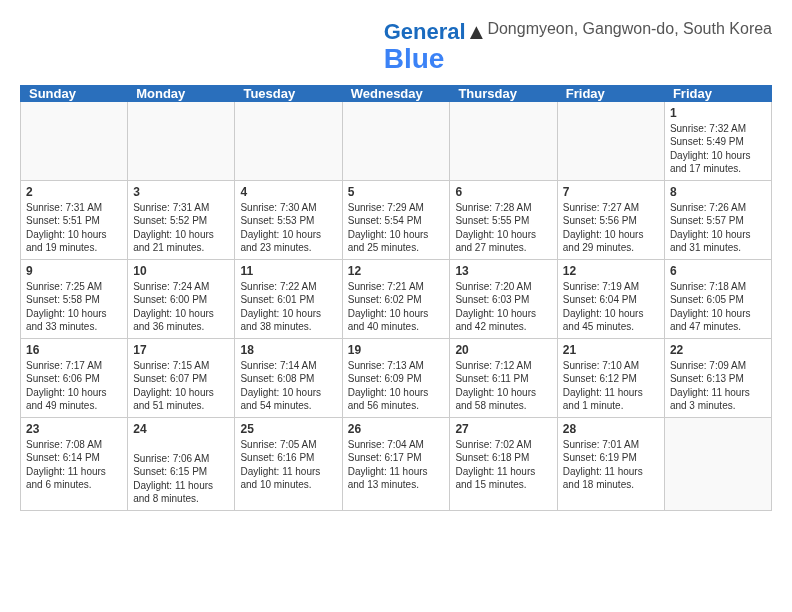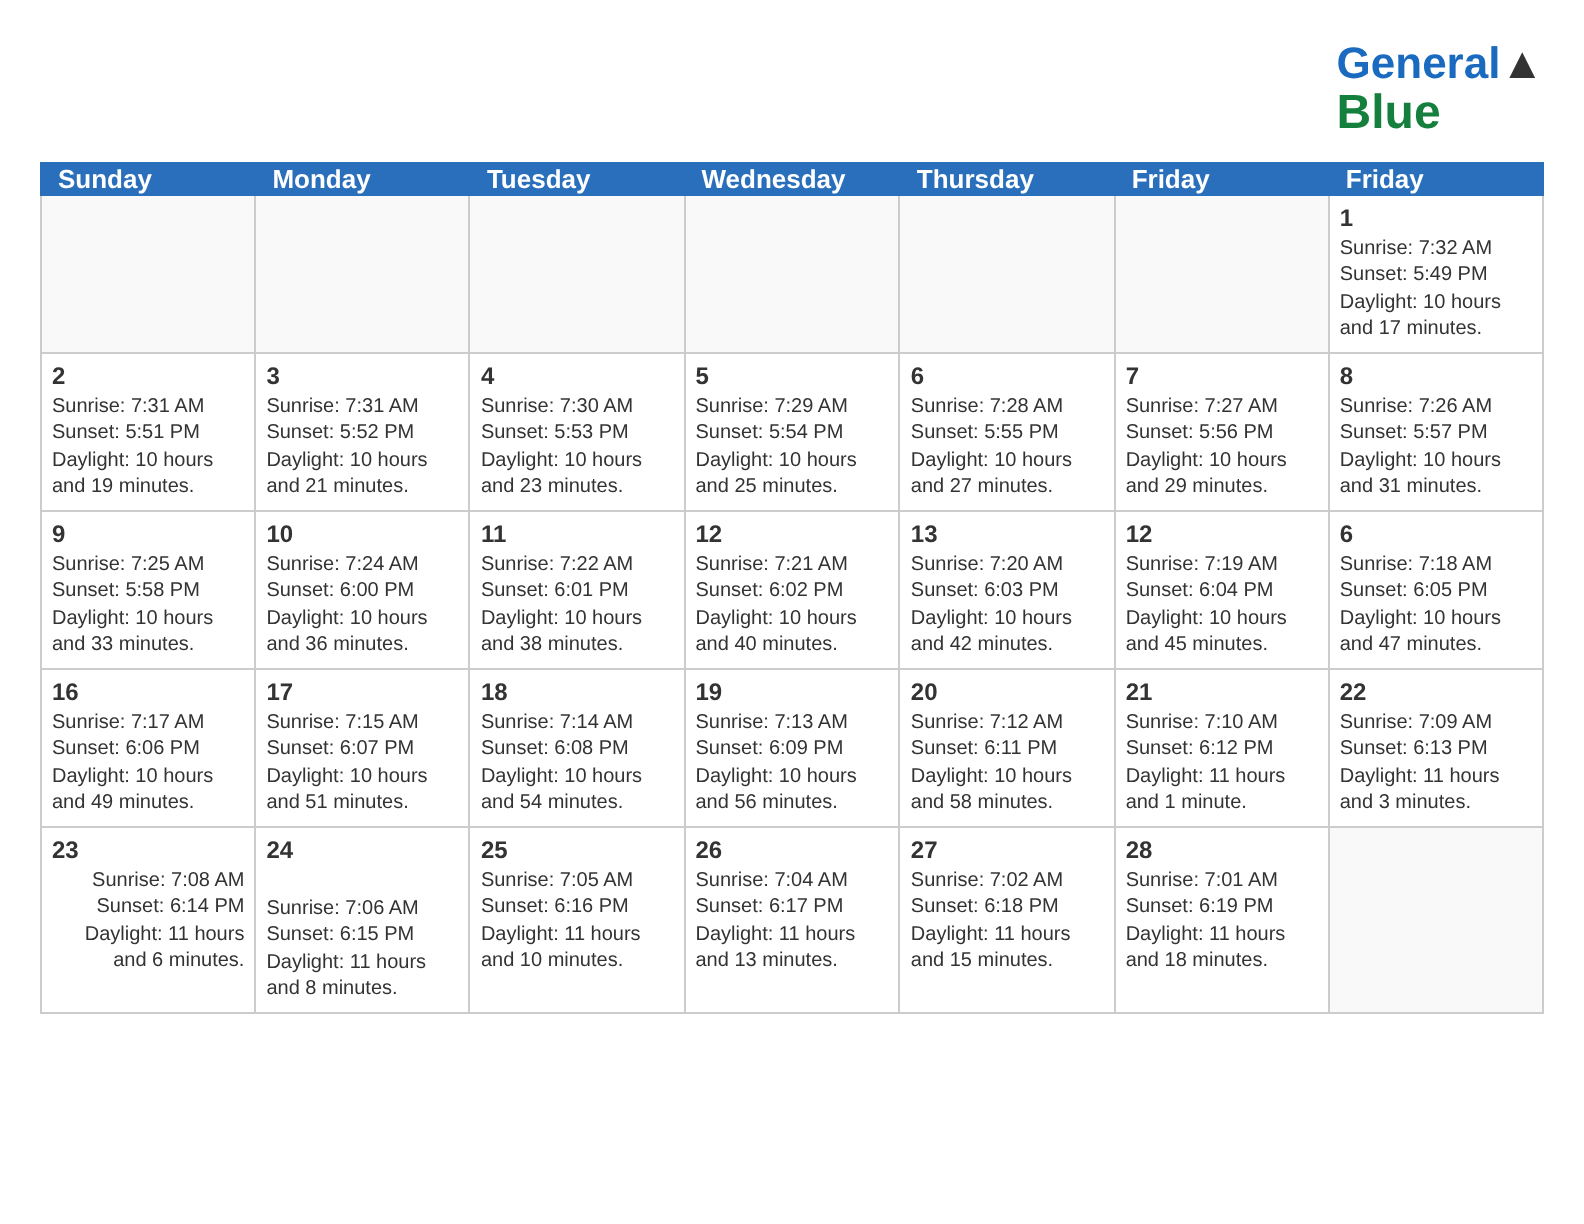--- a/index.html
+++ b/index.html
@@ -88,23 +88,24 @@
 </head>
 <body>
 
 <div class="header">
   <div class="logo">
     <div class="logo-top">
       <span class="logo-text">
         <span class="blue">General</span>▲
       </span>
     </div>
-    <span class="logo-text" style="color:#15803d;font-size:24px;">Blue</span>
+    <span class="logo-text" style="color:#3b82f6;font-size:28px;">Blue</span>
   </div>
   <div class="title-area">
+    <h2>Dongmyeon, Gangwon-do, South Korea</h2>
   </div>
 </div>
 
 <table class="calendar">
   <thead>
     <tr>
     <th>Sunday</th>
         <th>Monday</th>
         <th>Tuesday</th>
         <th>Wednesday</th>
@@ -278,21 +279,21 @@
           <span class="day-number">22</span>
           <div class="day-info" style="white-space: pre-line;">Sunrise: 7:09 AM
 Sunset: 6:13 PM
 Daylight: 11 hours
 and 3 minutes.</div>
         </td>
       </tr>
       <tr>
         <td>
           <span class="day-number">23</span>
-          <div class="day-info" style="white-space: pre-line; text-align: right;">Sunrise: 7:08 AM
+          <div class="day-info" style="white-space: pre-line;">Sunrise: 7:08 AM
 Sunset: 6:14 PM
 Daylight: 11 hours
 and 6 minutes.</div>
         </td>
         <td>
           <span class="day-number">24</span>
           <div class="day-info" style="white-space: pre-line; margin-top: 16px;">Sunrise: 7:06 AM
 Sunset: 6:15 PM
 Daylight: 11 hours
 and 8 minutes.</div>

